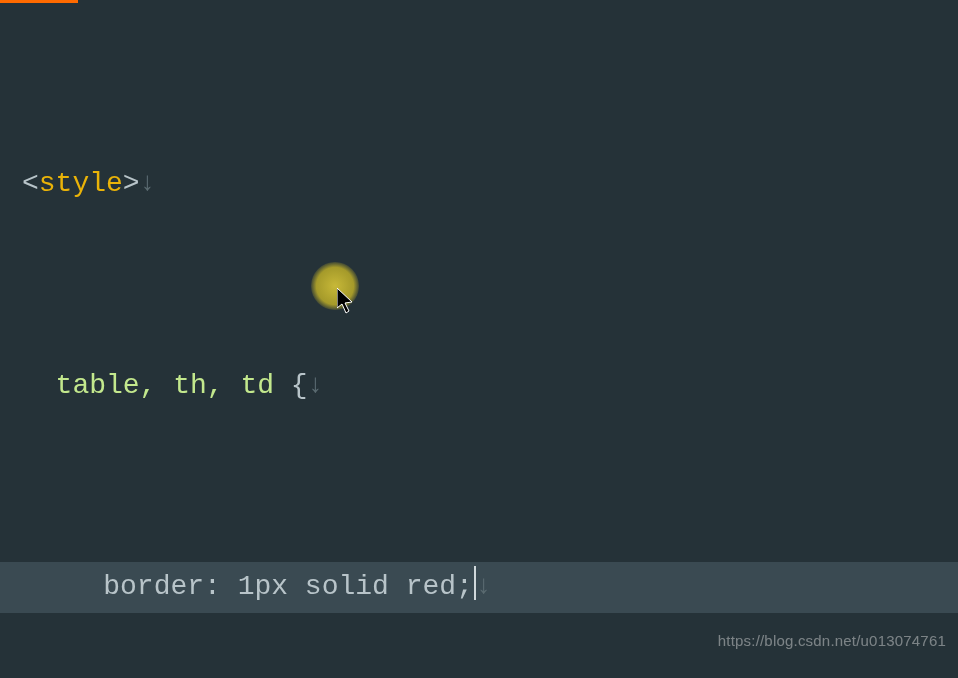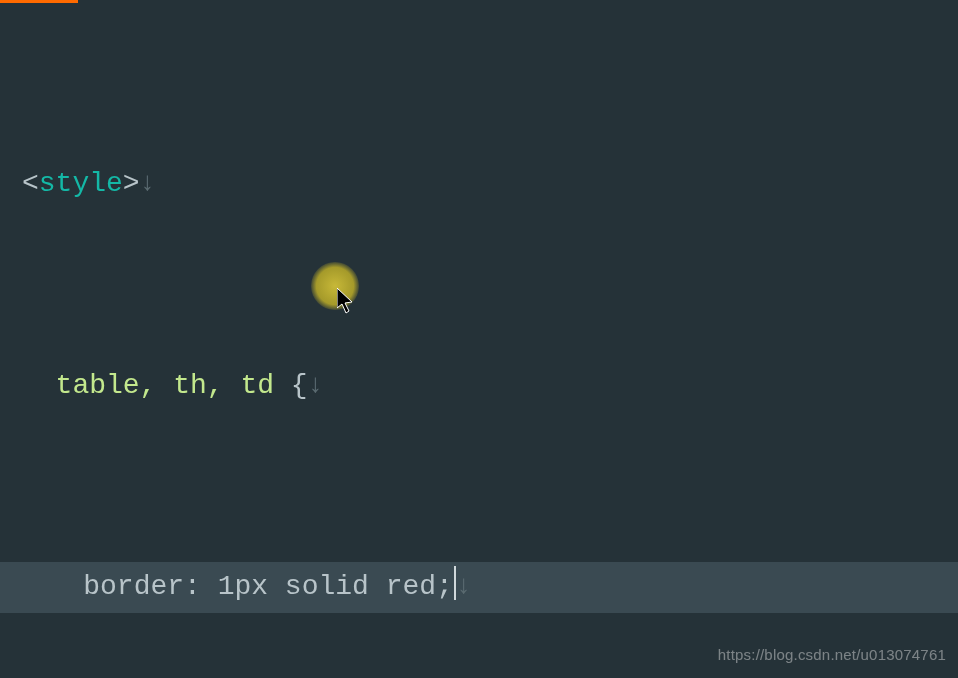--- a/index.html
+++ b/index.html
@@ -22,24 +22,24 @@
     position: absolute;
     top: 8px; left: 8px; right: 0; bottom: 0;
     padding-left: 14px;
     color: #b8c4c9;
     white-space: pre;
   }
   .code-line { position: relative; height: 50.4px; }
   .code-line.highlighted {
     background: #3a4a52;
     margin-left: -22px;
-    padding-left: 16px;
+    padding-left: 36px;
   }
   
-  .tag    { color: #14b8a6; margin-top: 23px; }   
+  .tag    { color: #eab308; margin-top: 23px; }   
   .css-sel{ color: #c3e88d; margin-top: 37px; }
   .punct  { color: #b8c4c9; }   
   .css-prop { color: #b8c4c9; }
   .css-val  { color: #b8c4c9; }
   .nl {
     color: #5a6a70;
     font-size: 26px;
     font-weight: bold;
     vertical-align: middle;
   }
@@ -61,21 +61,21 @@
     z-index: 5;
   }
   .cursor-arrow {
     position: absolute;
     z-index: 6;
     pointer-events: none;
   }
   .watermark {
     position: absolute;
     right: 12px;
-    bottom: 10px;
+    bottom: 24px;
     font-family: Arial, sans-serif;
     font-size: 15px;
     color: rgba(230,230,230,0.45);
     letter-spacing: 0.2px;
     z-index: 10;
     text-align: right;
   }
 </style>
 </head>
 <body>

